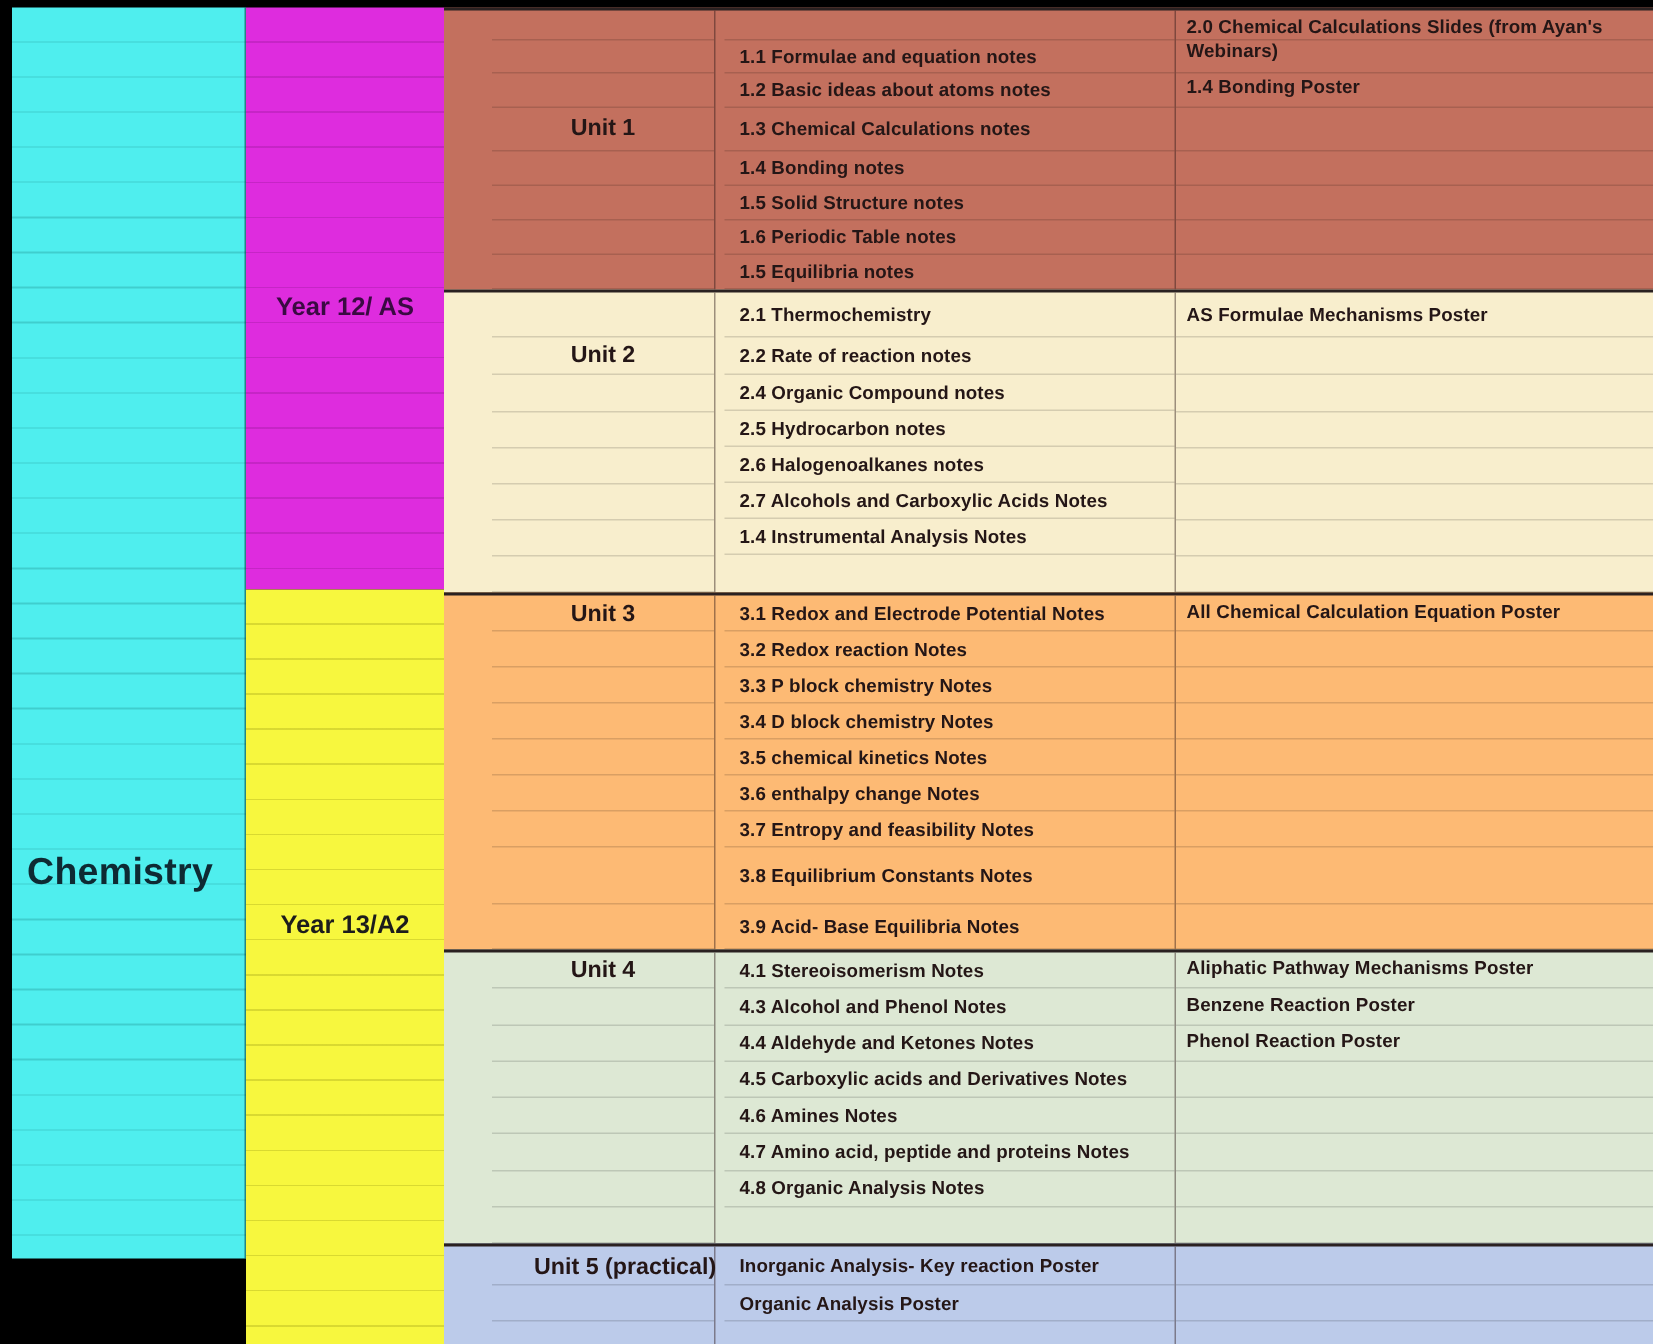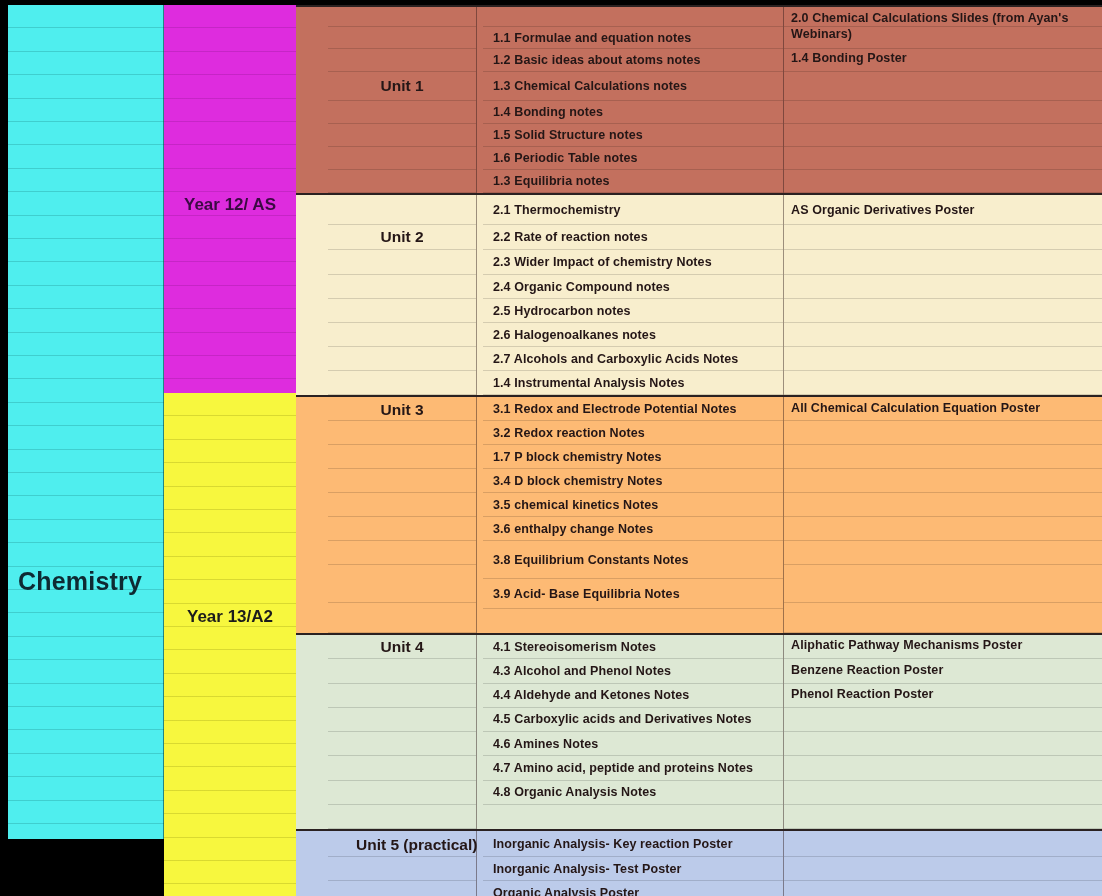--- a/index.html
+++ b/index.html
@@ -86,21 +86,21 @@
         <div class="unit-label" style="top: 70px;">Unit 1</div>
       </div>
       <div class="col notes-col">
         <div class="grid-row" style="height: 20px;"></div>
         <div class="grid-row note-row" style="height: 22px;">1.1 Formulae and equation notes</div>
         <div class="grid-row note-row" style="height: 23px;">1.2 Basic ideas about atoms notes</div>
         <div class="grid-row note-row" style="height: 29px;">1.3 Chemical Calculations notes</div>
         <div class="grid-row note-row" style="height: 23px;">1.4 Bonding notes</div>
         <div class="grid-row note-row" style="height: 23px;">1.5 Solid Structure notes</div>
         <div class="grid-row note-row" style="height: 23px;">1.6 Periodic Table notes</div>
-        <div class="grid-row note-row" style="height: 23px;">1.3 Equilibria notes</div>
+        <div class="grid-row note-row" style="height: 23px;">1.5 Equilibria notes</div>
       </div>
       <div class="col posters-col">
         <div class="grid-row" style="height: 20px;"></div>
         <div class="grid-row" style="height: 22px;"></div>
         <div class="grid-row" style="height: 23px;"></div>
         <div class="grid-row" style="height: 29px;"></div>
         <div class="grid-row" style="height: 23px;"></div>
         <div class="grid-row" style="height: 23px;"></div>
         <div class="grid-row" style="height: 23px;"></div>
         <div class="grid-row" style="height: 23px;"></div>
@@ -116,59 +116,59 @@
         <div class="grid-row" style="height: 24px;"></div>
         <div class="grid-row" style="height: 24px;"></div>
         <div class="grid-row" style="height: 24px;"></div>
         <div class="grid-row" style="height: 24px;"></div>
         <div class="grid-row" style="height: 24px;"></div>
         <div class="unit-label" style="top: 33px;">Unit 2</div>
       </div>
       <div class="col notes-col">
         <div class="grid-row note-row" style="height: 30px;">2.1 Thermochemistry</div>
         <div class="grid-row note-row" style="height: 25px;">2.2 Rate of reaction notes</div>
-        <div class="grid-row note-row" style="height: 25px;">2.3 Wider Impact of chemistry Notes</div>
         <div class="grid-row note-row" style="height: 24px;">2.4 Organic Compound notes</div>
         <div class="grid-row note-row" style="height: 24px;">2.5 Hydrocarbon notes</div>
         <div class="grid-row note-row" style="height: 24px;">2.6 Halogenoalkanes notes</div>
         <div class="grid-row note-row" style="height: 24px;">2.7 Alcohols and Carboxylic Acids Notes</div>
         <div class="grid-row note-row" style="height: 24px;">1.4 Instrumental Analysis Notes</div>
       </div>
       <div class="col posters-col">
         <div class="grid-row" style="height: 30px;"></div>
         <div class="grid-row" style="height: 25px;"></div>
         <div class="grid-row" style="height: 25px;"></div>
         <div class="grid-row" style="height: 24px;"></div>
         <div class="grid-row" style="height: 24px;"></div>
         <div class="grid-row" style="height: 24px;"></div>
         <div class="grid-row" style="height: 24px;"></div>
         <div class="grid-row" style="height: 24px;"></div>
-        <div class="poster-text" style="top: 8px; white-space: nowrap;">AS Organic Derivatives Poster</div>
+        <div class="poster-text" style="top: 8px; white-space: nowrap;">AS Formulae Mechanisms Poster</div>
       </div>
     </div>
     <div class="section" style="top: 395px; height: 238px; background: #fdba74;">
       <div class="col unit-col">
         <div class="grid-row" style="height: 24px;"></div>
         <div class="grid-row" style="height: 24px;"></div>
         <div class="grid-row" style="height: 24px;"></div>
         <div class="grid-row" style="height: 24px;"></div>
         <div class="grid-row" style="height: 24px;"></div>
         <div class="grid-row" style="height: 24px;"></div>
         <div class="grid-row" style="height: 24px;"></div>
         <div class="grid-row" style="height: 38px;"></div>
         <div class="grid-row" style="height: 30px;"></div>
         <div class="unit-label" style="top: 4px;">Unit 3</div>
       </div>
       <div class="col notes-col">
         <div class="grid-row note-row" style="height: 24px;">3.1 Redox and Electrode Potential Notes</div>
         <div class="grid-row note-row" style="height: 24px;">3.2 Redox reaction Notes</div>
-        <div class="grid-row note-row" style="height: 24px;">1.7 P block chemistry Notes</div>
+        <div class="grid-row note-row" style="height: 24px;">3.3 P block chemistry Notes</div>
         <div class="grid-row note-row" style="height: 24px;">3.4 D block chemistry Notes</div>
         <div class="grid-row note-row" style="height: 24px;">3.5 chemical kinetics Notes</div>
         <div class="grid-row note-row" style="height: 24px;">3.6 enthalpy change Notes</div>
+        <div class="grid-row note-row" style="height: 24px;">3.7 Entropy and feasibility Notes</div>
         <div class="grid-row note-row" style="height: 38px;">3.8 Equilibrium Constants Notes</div>
         <div class="grid-row note-row" style="height: 30px;">3.9 Acid- Base Equilibria Notes</div>
       </div>
       <div class="col posters-col">
         <div class="grid-row" style="height: 24px;"></div>
         <div class="grid-row" style="height: 24px;"></div>
         <div class="grid-row" style="height: 24px;"></div>
         <div class="grid-row" style="height: 24px;"></div>
         <div class="grid-row" style="height: 24px;"></div>
         <div class="grid-row" style="height: 24px;"></div>
@@ -215,21 +215,20 @@
     </div>
     <div class="section" style="top: 829px; height: 96px; background: rgb(188, 203, 234);">
       <div class="col unit-col">
         <div class="grid-row" style="height: 26px;"></div>
         <div class="grid-row" style="height: 24px;"></div>
         <div class="grid-row" style="height: 24px;"></div>
         <div class="unit-label" style="top: 5px; padding-left: 28px;">Unit 5 (practical)</div>
       </div>
       <div class="col notes-col">
         <div class="grid-row note-row" style="height: 26px;">Inorganic Analysis- Key reaction Poster</div>
-        <div class="grid-row note-row" style="height: 24px;">Inorganic Analysis- Test Poster</div>
         <div class="grid-row note-row" style="height: 24px;">Organic Analysis Poster</div>
       </div>
       <div class="col posters-col">
         <div class="grid-row" style="height: 26px;"></div>
         <div class="grid-row" style="height: 24px;"></div>
         <div class="grid-row" style="height: 24px;"></div>
       </div>
     </div>
   </div>
 

